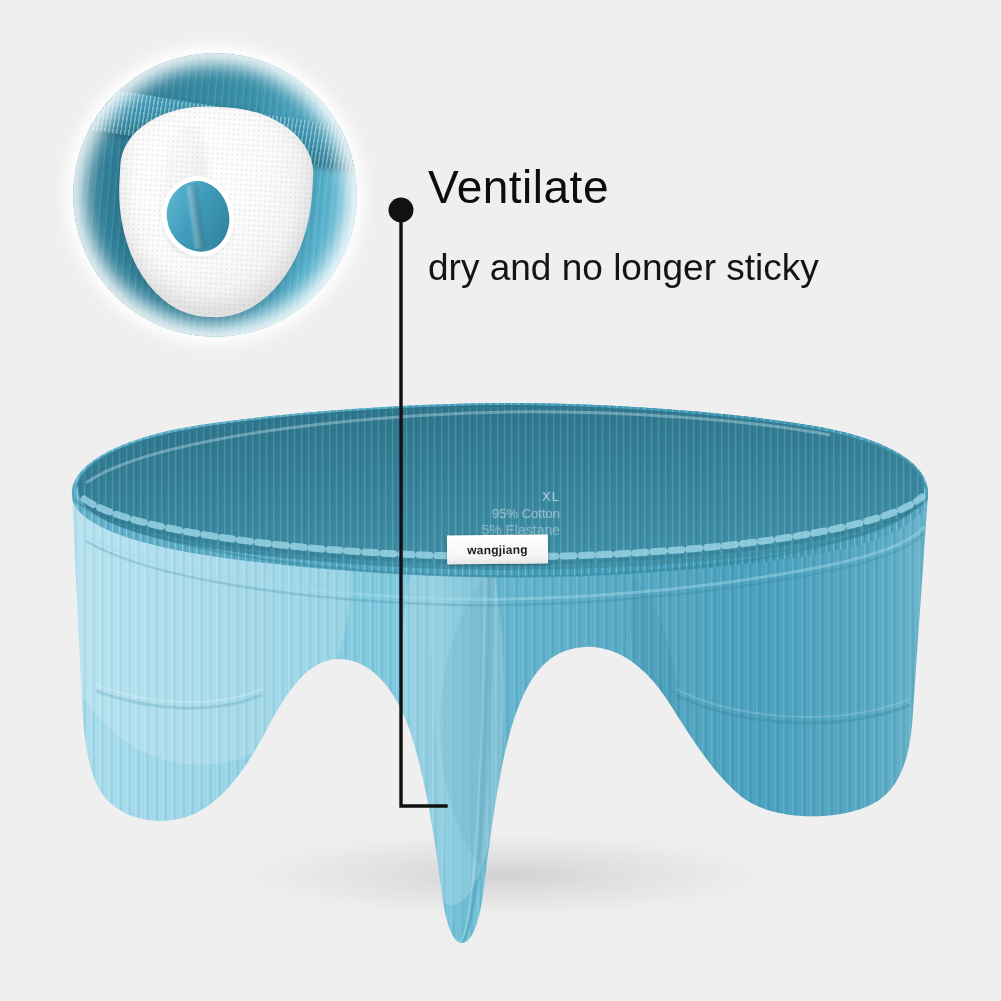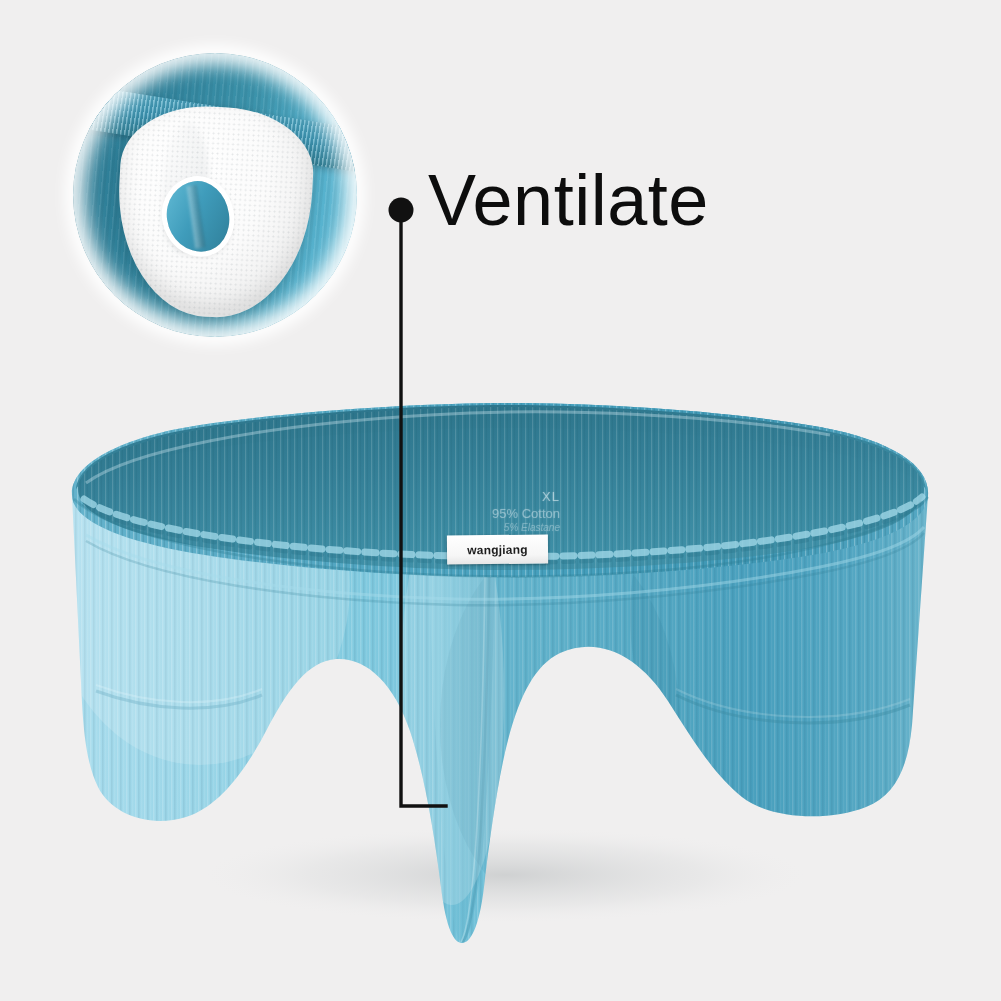--- a/index.html
+++ b/index.html
@@ -149,21 +149,21 @@
     left: 0; top: 0;
     width: 1001px; height: 1001px;
     pointer-events: none;
   }
 
   
   #headline {
     position: absolute;
     left: 428px;
     top: 164px;
-    font-size: 72px;
+    font-size: 46px;
     line-height: 1;
     font-weight: 400;
     color: #0d0d0d;
     letter-spacing: 0.5px;
     white-space: nowrap;
   }
   #subtext {
     position: absolute;
     left: 428px;
     top: 243px;
@@ -209,21 +209,21 @@
     position: absolute;
     left: 440px;
     top: 489px;
     width: 120px;
     text-align: right;
     color: rgba(225,240,245,0.55);
     text-shadow: 0 0 2px rgba(255,255,255,0.25);
   }
   #print-size { font-size: 13px; letter-spacing: 1px; }
   #print-comp1 { font-size: 13px; opacity: .8; margin-top: 2px; }
-  #print-comp2 { font-size: 10px; opacity: .65; margin-top: 1px; font-style: italic; }
+  #print-comp2 { font-size: 14px; opacity: .65; margin-top: 1px; }
 </style>
 </head>
 <body>
 
 <div id="stage">
 
   <div id="inset-wrap">
     <div id="inset-photo">
       <div class="inset-base"></div>
       <div class="inset-ribs"></div>
@@ -443,15 +443,16 @@
     <span>wangjiang</span>
   </div>
 
   <svg id="callout" viewBox="0 0 1001 1001">
     <path d="M 401,214 L 401,806 L 446,806" fill="none" stroke="#111111" stroke-width="3.4" stroke-linecap="square"></path>
     <circle cx="401" cy="210" r="12.5" fill="#111111"></circle>
   </svg>
 
   <div id="headline">Ventilate</div>
   <div id="subtext">
+    <div>dry and no longer sticky</div>
   </div>
 
 </div>
 
 </body></html>

